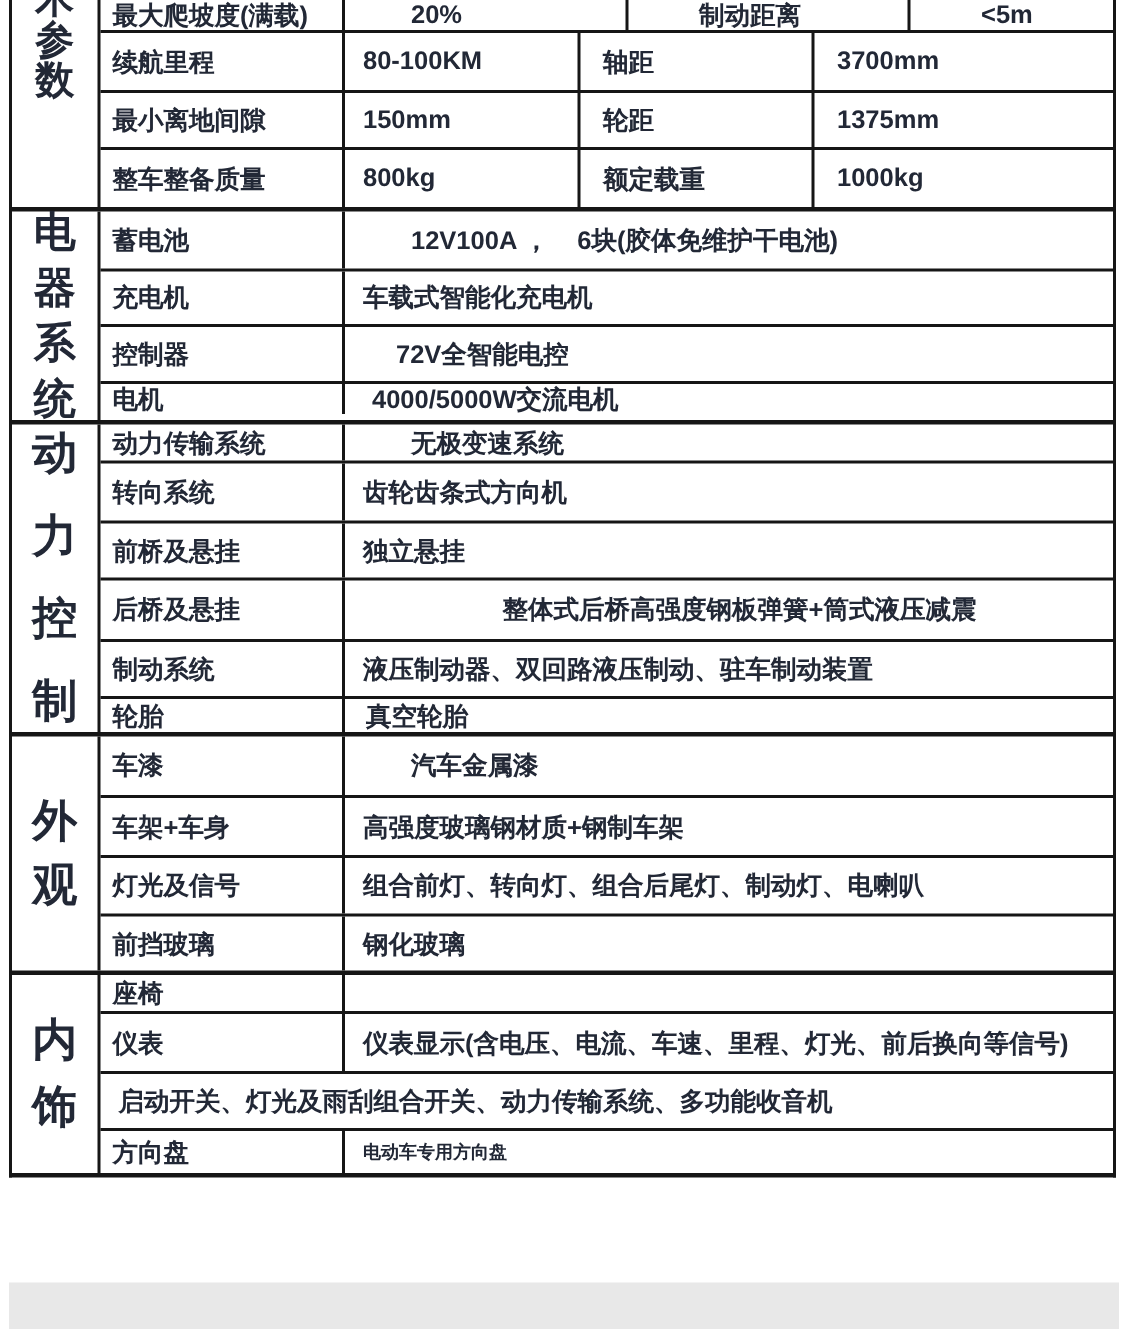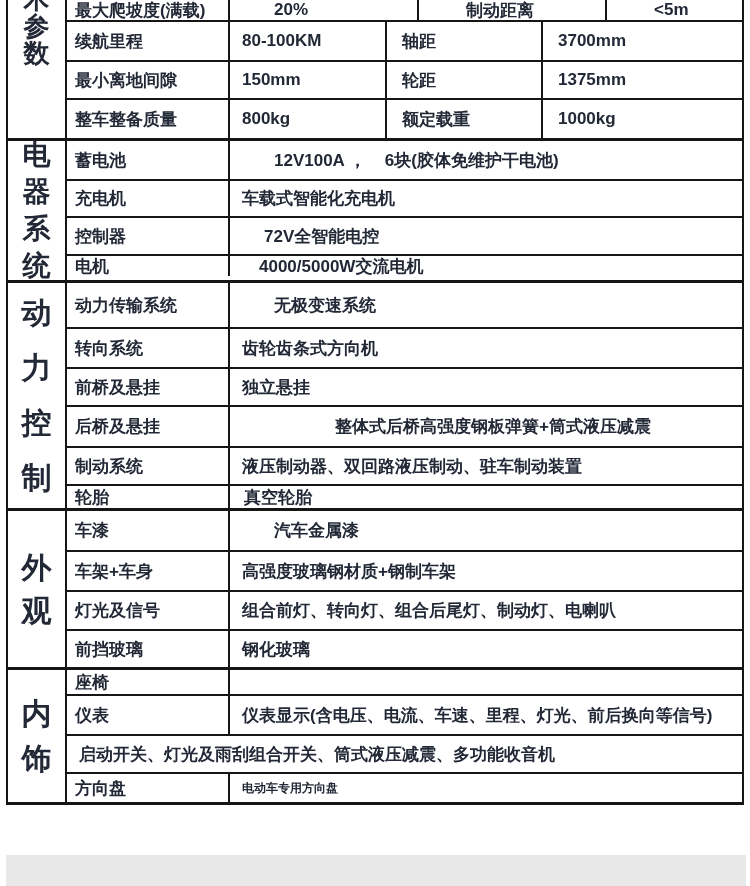--- a/index.html
+++ b/index.html
@@ -32,21 +32,21 @@
   .row:first-child { border-top:none;gap:32px; }
 
   .cell { display:flex; align-items:center; font-size:17px; font-weight:600;
           white-space:pre-wrap; overflow:hidden; }
   .lab  { width:163px; flex:0 0 163px; border-right:2px solid #161616; padding-left:8px; }
   .v1   { width:157px; flex:0 0 157px; border-right:2px solid #161616; padding-left:12px; }
   .lab2 { width:156px; flex:0 0 156px; border-right:2px solid #161616; padding-left:15px; }
   .v2   { flex:1; padding-left:15px; }
   .val  { flex:1; padding-left:12px; }
   .ind-lg { padding-left:34px; }
-  .ind-md { padding-left:29px; }
+  .ind-md { padding-left:18px; }
   .ind-sm { padding-left:14px; }
   .sm { font-size:12px; }
   .vpart1 { flex:0 0 178px;text-align:right; }
 
   .bottom-strip { position:absolute; left:6px; right:4px; top:855px; height:31px;
                   background:#e8e8e8; }
 </style>
 </head>
 <body>
 
@@ -115,21 +115,21 @@
     </section>
 
     <section class="sec">
       <div class="vhead vh2">
           <span>动</span>
           <span>力</span>
           <span>控</span>
           <span>制</span>
         </div>
       <div class="rows">
-        <div class="row" style="height:44px">
+        <div class="row" style="height:24px">
           <div class="cell lab">动力传输系统</div>
           <div class="cell val">无极变速系统</div>
         </div>
         <div class="row" style="height:40px">
           <div class="cell lab">转向系统</div>
           <div class="cell val">齿轮齿条式方向机</div>
         </div>
         <div class="row" style="height:38px">
           <div class="cell lab">前桥及悬挂</div>
           <div class="cell val">独立悬挂</div>
@@ -181,21 +181,21 @@
         </div>
       <div class="rows">
         <div class="row" style="height:24px">
           <div class="cell lab">座椅</div>
         </div>
         <div class="row" style="height:40px">
           <div class="cell lab">仪表</div>
           <div class="cell val">仪表显示(含电压、电流、车速、里程、灯光、前后换向等信号)</div>
         </div>
         <div class="row" style="height:38px">
-          <div class="cell val">启动开关、灯光及雨刮组合开关、筒式液压减震、多功能收音机</div>
+          <div class="cell val">启动开关、灯光及雨刮组合开关、动力传输系统、多功能收音机</div>
         </div>
         <div class="row" style="height:30px">
           <div class="cell lab">方向盘</div>
           <div class="cell val sm">电动车专用方向盘</div>
         </div>
       </div>
     </section>
 
   </div>
 

